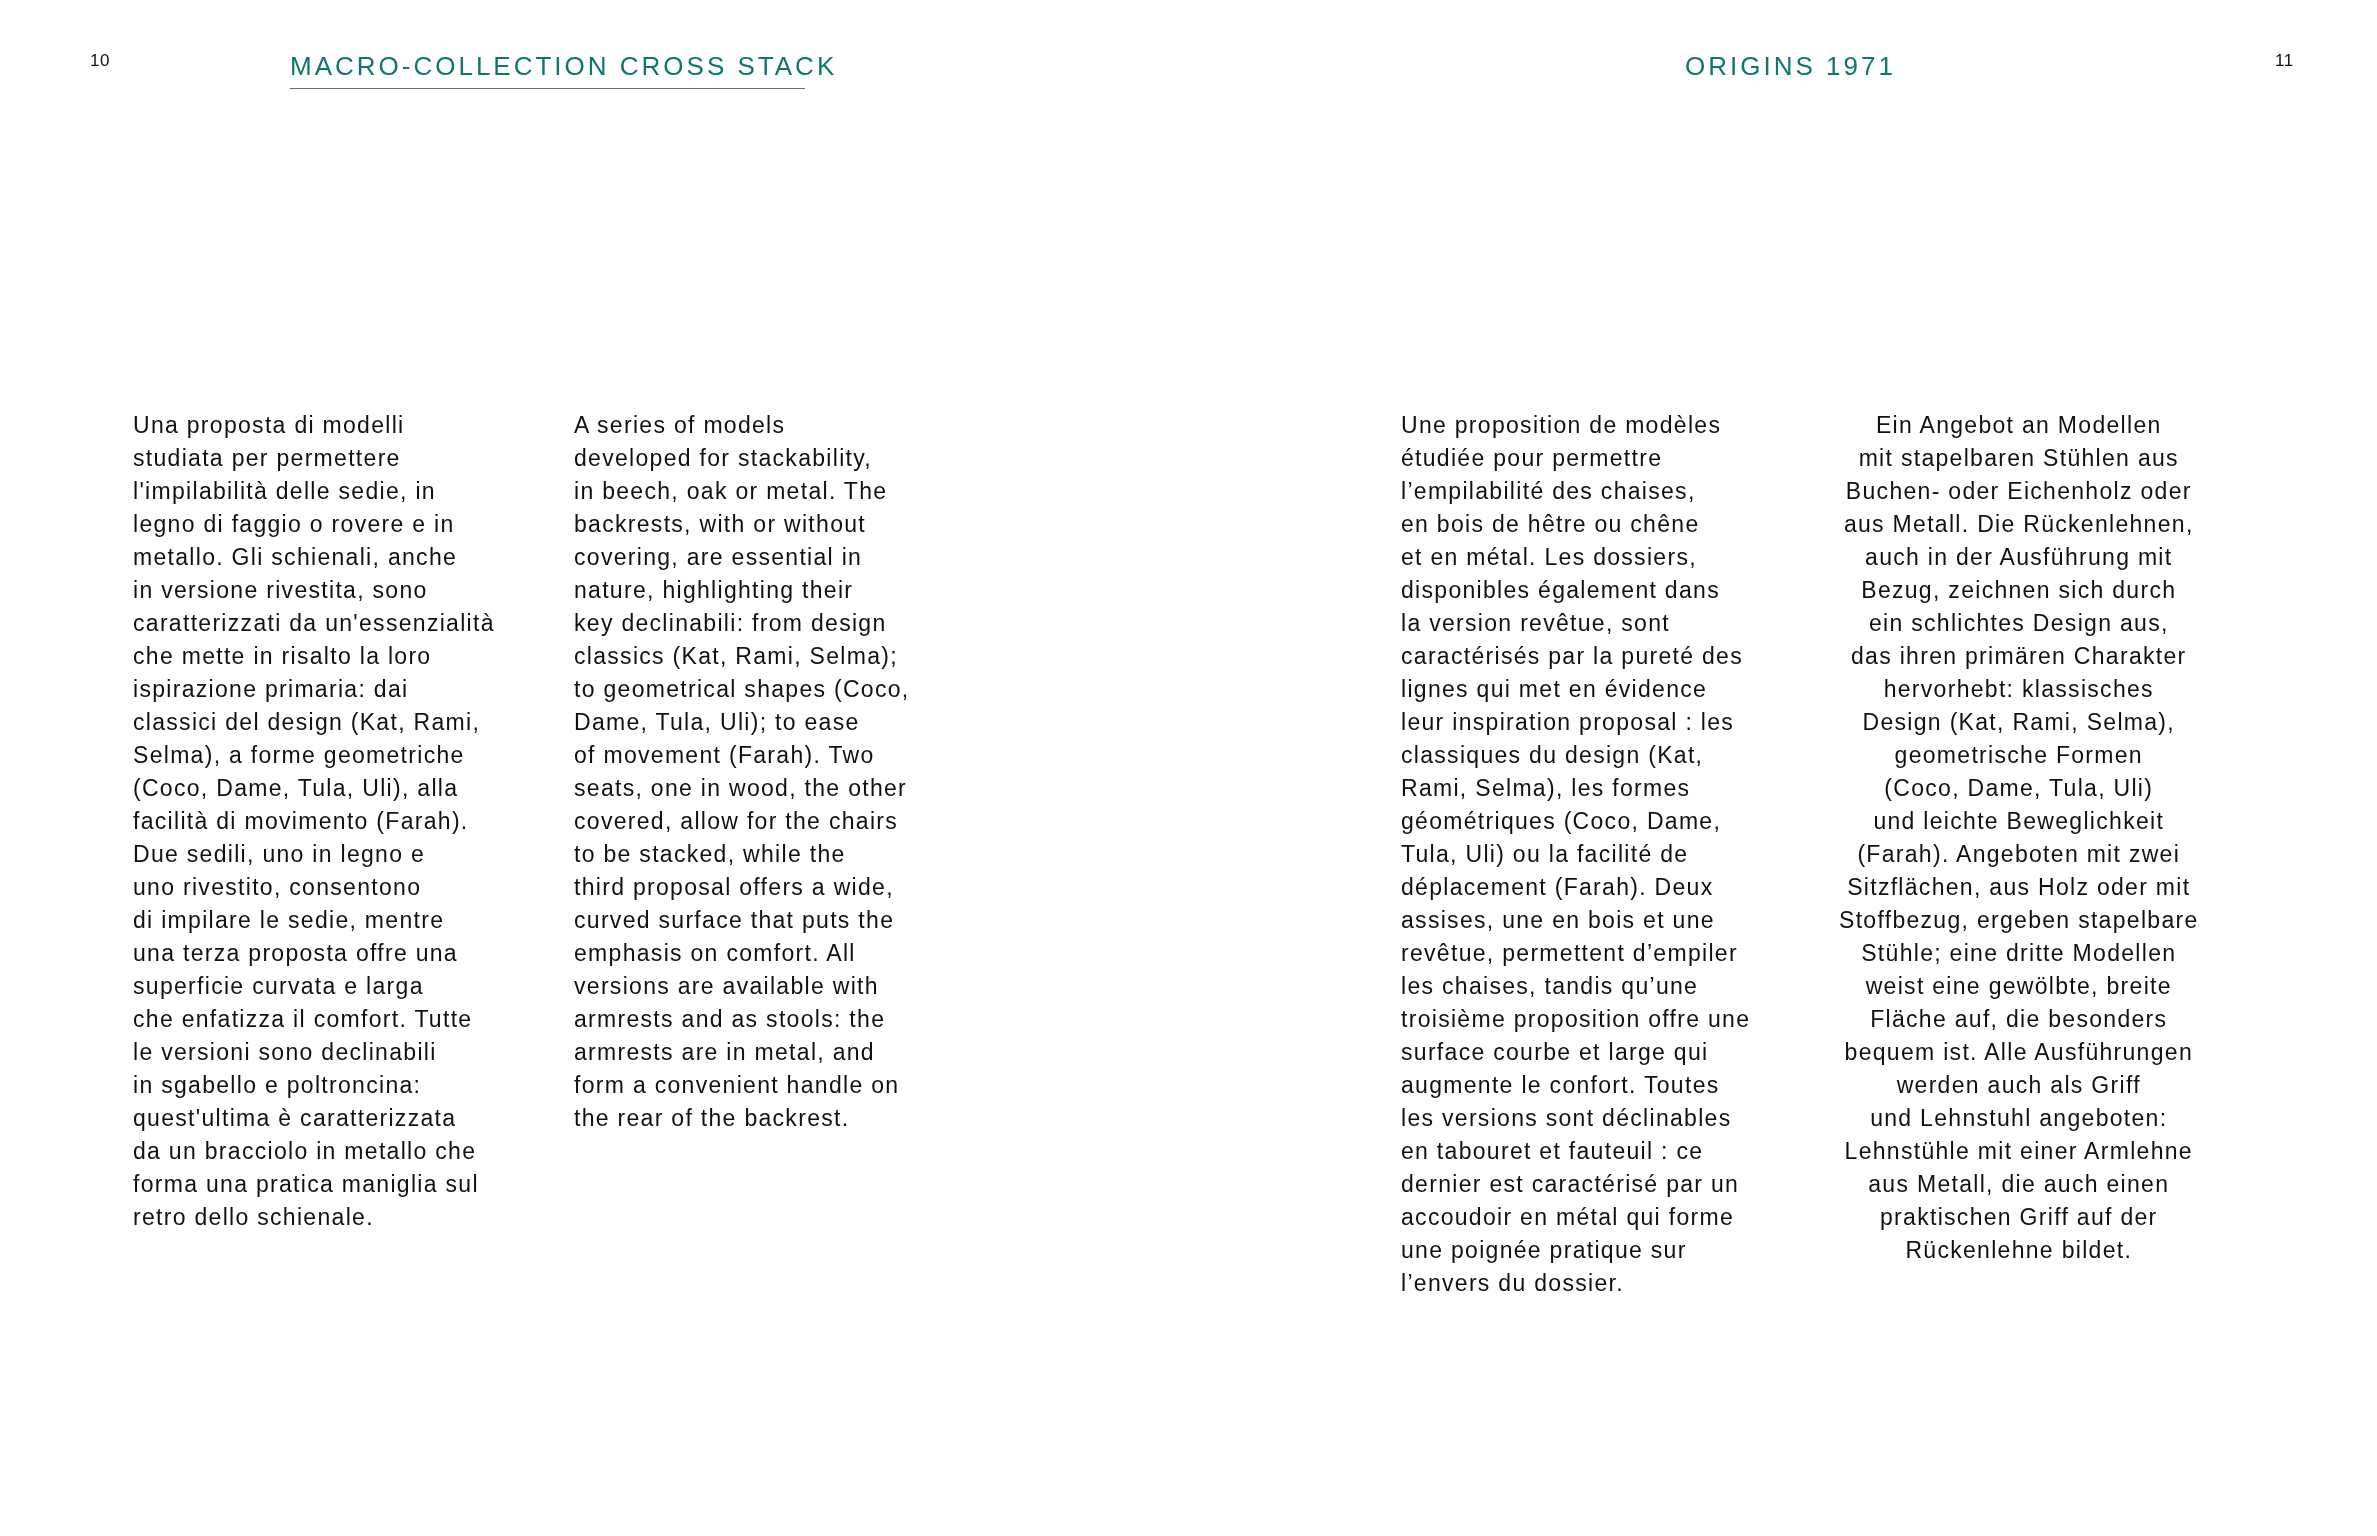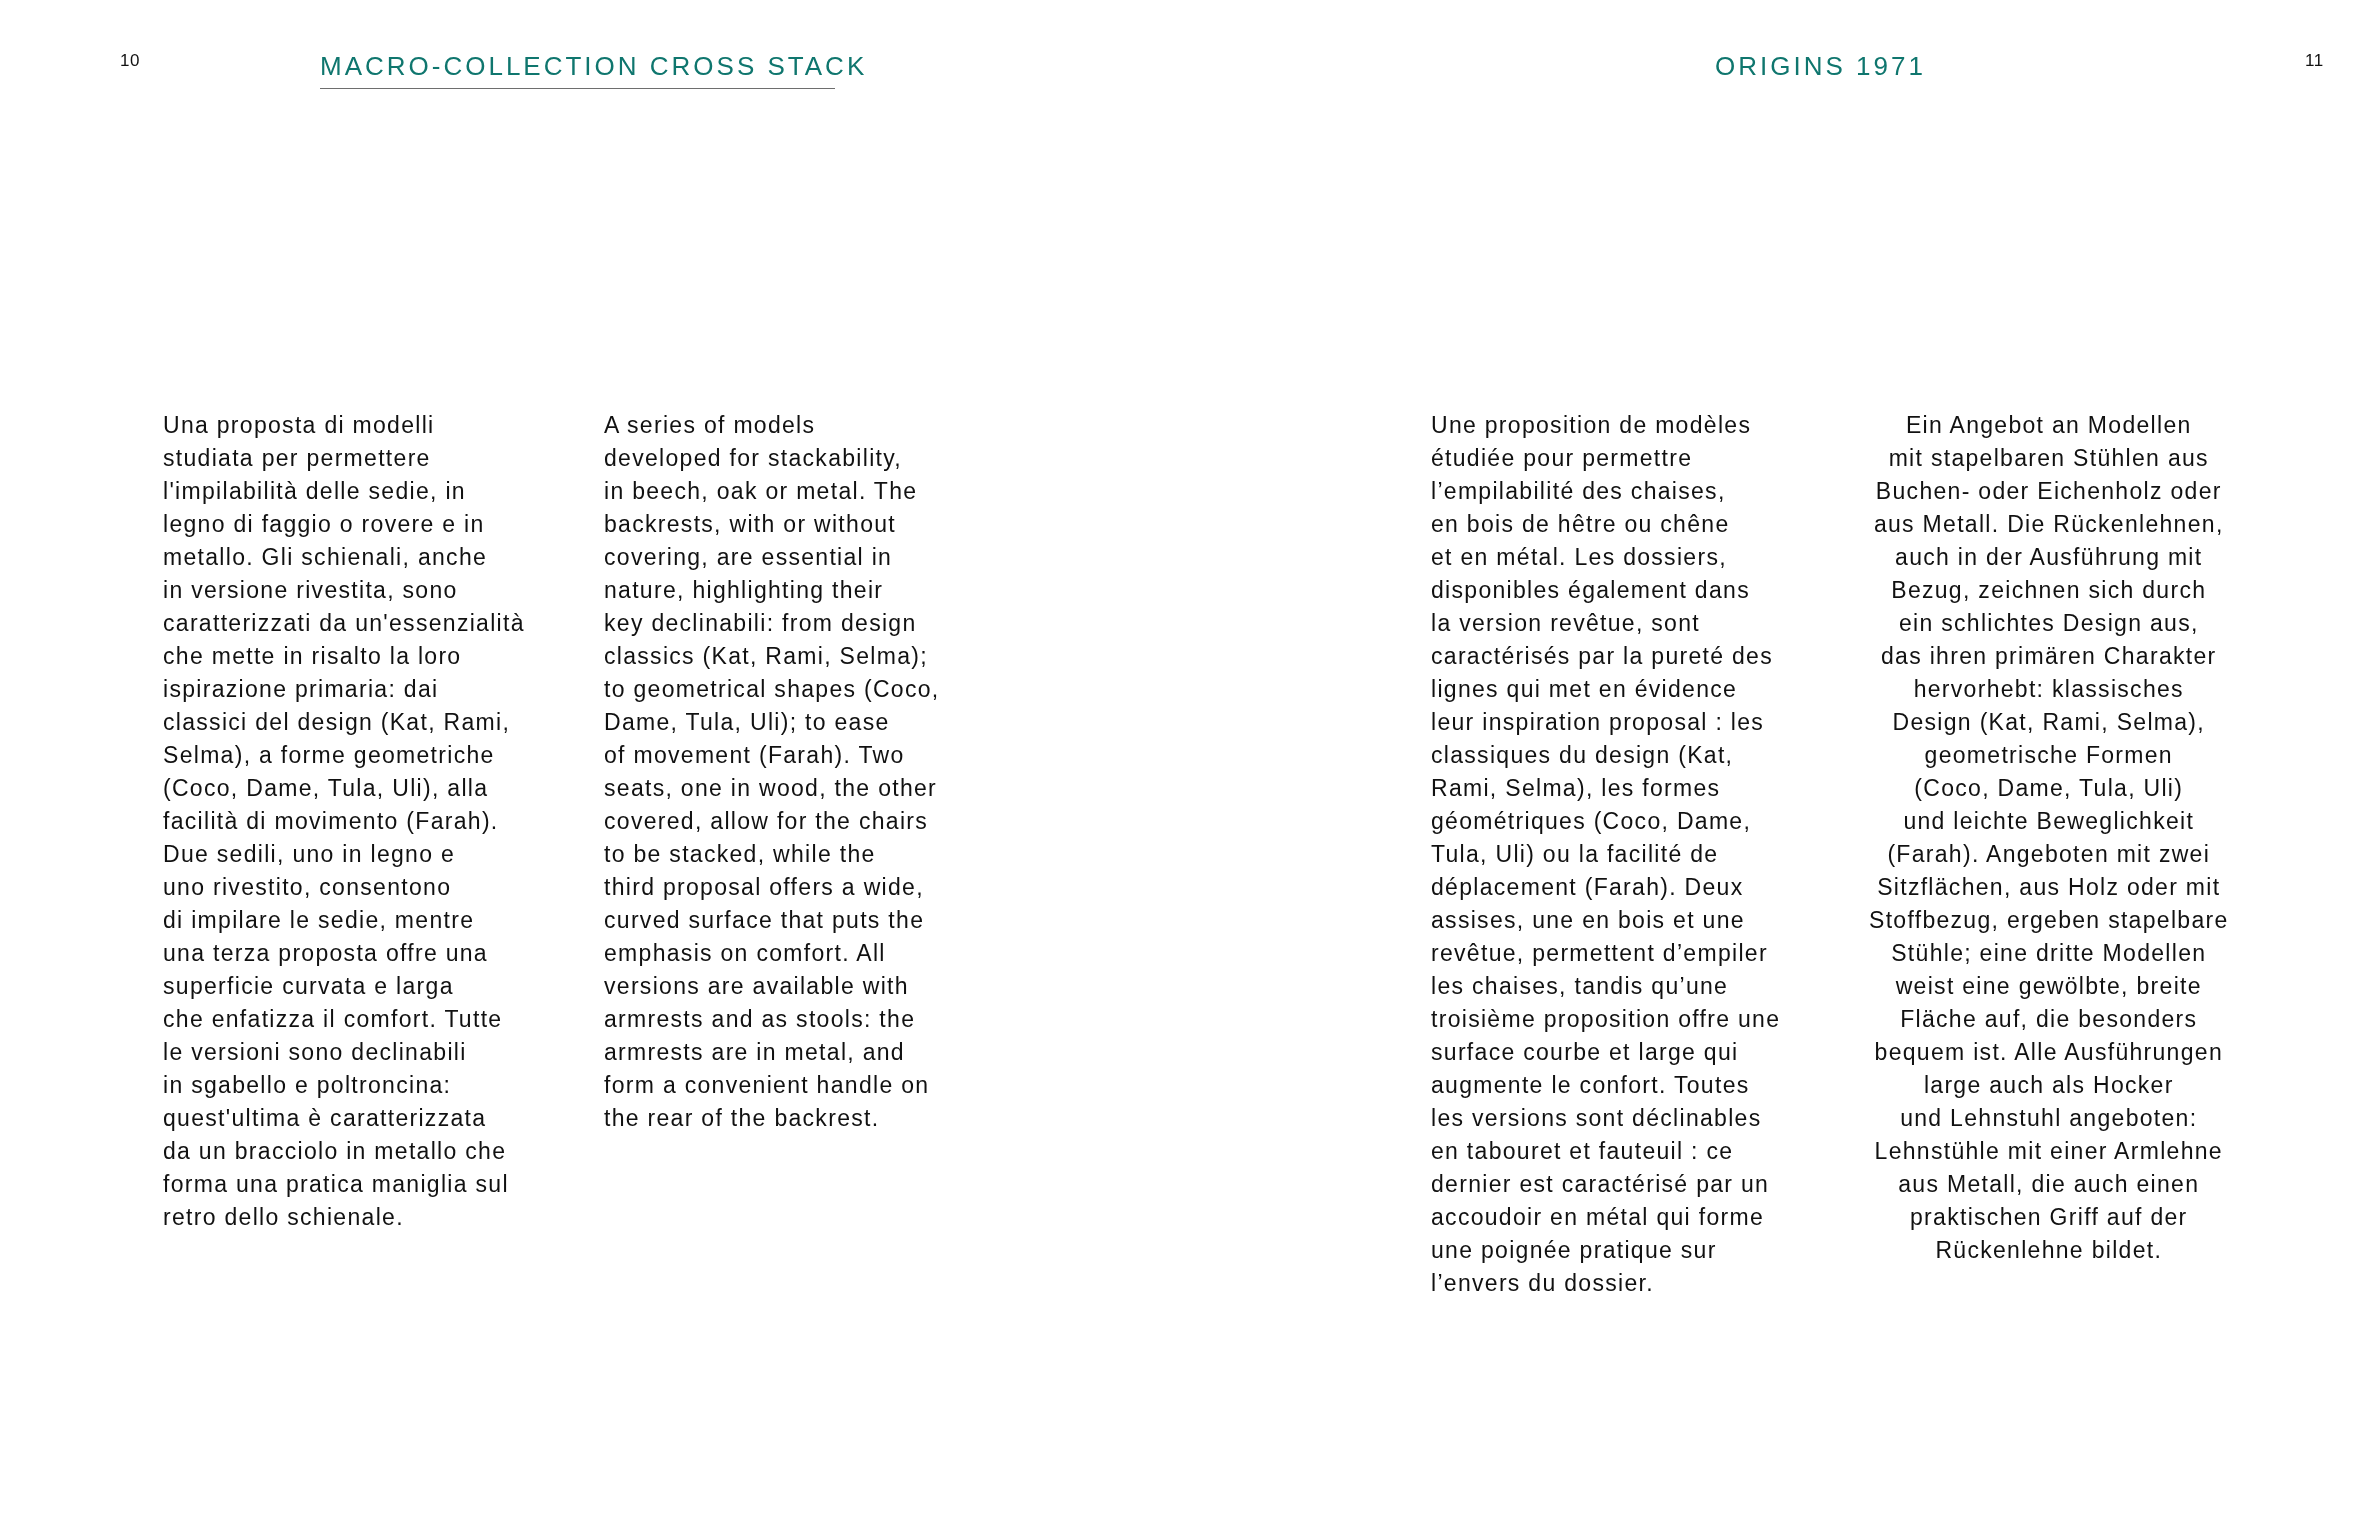--- a/index.html
+++ b/index.html
@@ -8,21 +8,21 @@
     background: #ffffff;
   }
   body {
     width: 2378px;
     height: 1536px;
     position: relative;
     overflow: hidden;
     font-family: "Liberation Sans", "DejaVu Sans", sans-serif;
     color: #111111;
   }
-  .spread { position: absolute; inset: 0; margin-left: 30px; }
+  .spread { position: absolute; inset: 0; }
   .page-number {
     position: absolute;
     top: 51px;
     font-size: 17px;
     letter-spacing: 0.5px;
     color: #111;
   }
   .page-number.left { left: 90px; }
   .page-number.right { left: 2275px; }
 
@@ -167,21 +167,21 @@
         <span class="line">geometrische Formen</span>
         <span class="line">(Coco, Dame, Tula, Uli)</span>
         <span class="line">und leichte Beweglichkeit</span>
         <span class="line">(Farah). Angeboten mit zwei</span>
         <span class="line">Sitzflächen, aus Holz oder mit</span>
         <span class="line">Stoffbezug, ergeben stapelbare</span>
         <span class="line">Stühle; eine dritte Modellen</span>
         <span class="line">weist eine gewölbte, breite</span>
         <span class="line">Fläche auf, die besonders</span>
         <span class="line">bequem ist. Alle Ausführungen</span>
-        <span class="line">large auch als Hocker</span>
+        <span class="line">werden auch als Griff</span>
         <span class="line">und Lehnstuhl angeboten:</span>
         <span class="line">Lehnstühle mit einer Armlehne</span>
         <span class="line">aus Metall, die auch einen</span>
         <span class="line">praktischen Griff auf der</span>
         <span class="line">Rückenlehne bildet.</span>
       </div>
   </div>
 
 </div>
 

